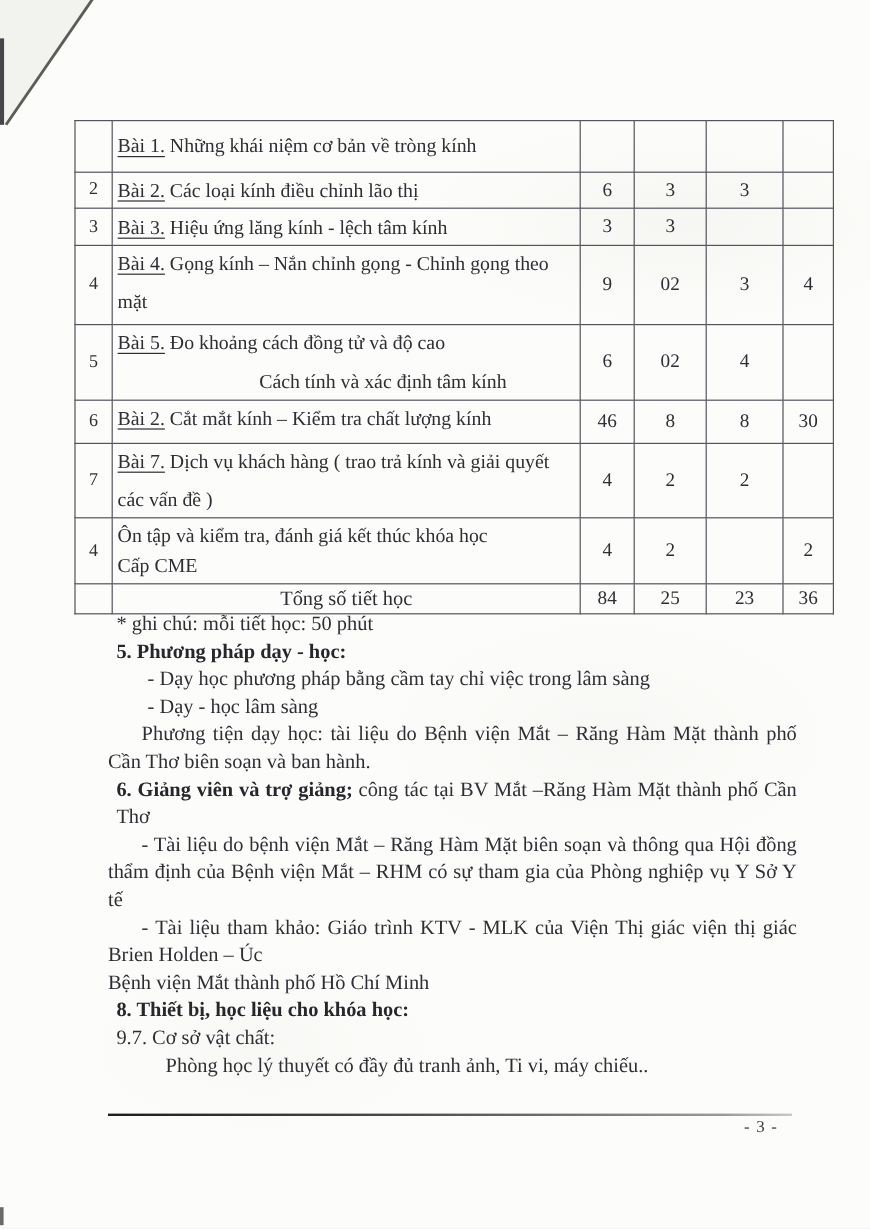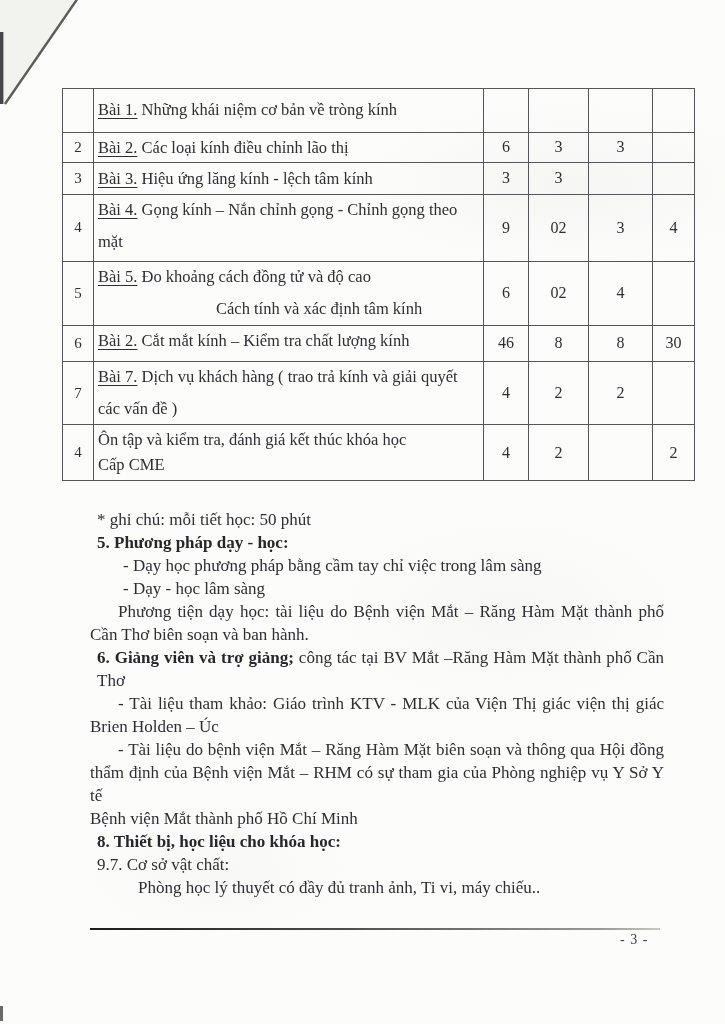--- a/index.html
+++ b/index.html
@@ -15,21 +15,21 @@
     overflow:hidden;
     font-family:"Liberation Serif", serif;
     color:#2e2e35;
   }
   
   #fold{position:absolute;top:0;left:0;width:95px;height:115px;}
   #edge-mark-bottom{position:absolute;left:0;top:1006px;width:3px;height:15px;background:#6a6a66;}
 
   
   table.curr{
-    position:absolute;left:62px;top:88px;
+    position:absolute;left:62px;top:100px;
     width:632px;height:393px;
     border-collapse:collapse;table-layout:fixed;
     font-size:16.5px;
   }
   table.curr td{
     border:1px solid #54545c;
     padding:2px 4px;
     overflow:hidden;
   }
   td.stt{text-align:center;vertical-align:middle;font-size:15px;}
@@ -143,32 +143,40 @@
       <td class="num"></td>
     </tr>
     <tr class="r8" style="height:48px">
       <td class="stt">4</td>
       <td class="lesson"><span>Ôn tập và kiểm tra, đánh giá kết thúc khóa học</span><div class="l2">Cấp CME</div></td>
       <td class="num">4</td>
       <td class="num">2</td>
       <td class="num"></td>
       <td class="num">2</td>
     </tr>
+    <tr class="r9" style="height:25px">
+      <td class="stt"></td>
+      <td class="total-label">Tổng số tiết học</td>
+      <td class="num">84</td>
+      <td class="num">25</td>
+      <td class="num">23</td>
+      <td class="num">36</td>
+    </tr>
   </tbody>
     </table>
 
   <div id="notes">
     <p class="ml7">* ghi chú: mỗi tiết học: 50 phút</p>
     <p class="b ml7">5. Phương pháp dạy - học:</p>
     <p class="bullet">-   Dạy học phương pháp bằng cầm tay chỉ việc trong lâm sàng</p>
     <p class="bullet">-   Dạy - học lâm sàng</p>
     <p class="just">Phương tiện dạy học: tài liệu do Bệnh viện Mắt – Răng Hàm Mặt thành phố Cần Thơ biên soạn và ban hành.</p>
     <p class="justflat ml7"><span class="b">6. Giảng viên và trợ giảng;</span><span> công tác tại BV Mắt –Răng Hàm Mặt thành phố Cần Thơ</span></p>
+    <p class="just">- Tài liệu  do bệnh viện Mắt – Răng Hàm Mặt biên soạn và thông qua Hội đồng thẩm định của Bệnh viện Mắt – RHM có sự tham gia của Phòng nghiệp vụ Y Sở Y tế</p>
     <p class="just">- Tài liệu tham khảo: Giáo trình KTV - MLK của Viện Thị giác viện thị giác Brien Holden – Úc</p>
-    <p class="just">- Tài liệu  do bệnh viện Mắt – Răng Hàm Mặt biên soạn và thông qua Hội đồng thẩm định của Bệnh viện Mắt – RHM có sự tham gia của Phòng nghiệp vụ Y Sở Y tế</p>
     <p>Bệnh viện Mắt thành phố Hồ Chí Minh</p>
     <p class="b ml7">8. Thiết bị, học liệu cho khóa học:</p>
     <p class="ml7">9.7. Cơ sở vật chất:</p>
     <p style="margin-left:48px">Phòng học lý thuyết có đầy đủ tranh ảnh, Ti vi, máy chiếu..</p>
   </div>
 
   <div id="footer-rule"></div>
   <div id="page-number">- 3 -</div>
 
 </div>

